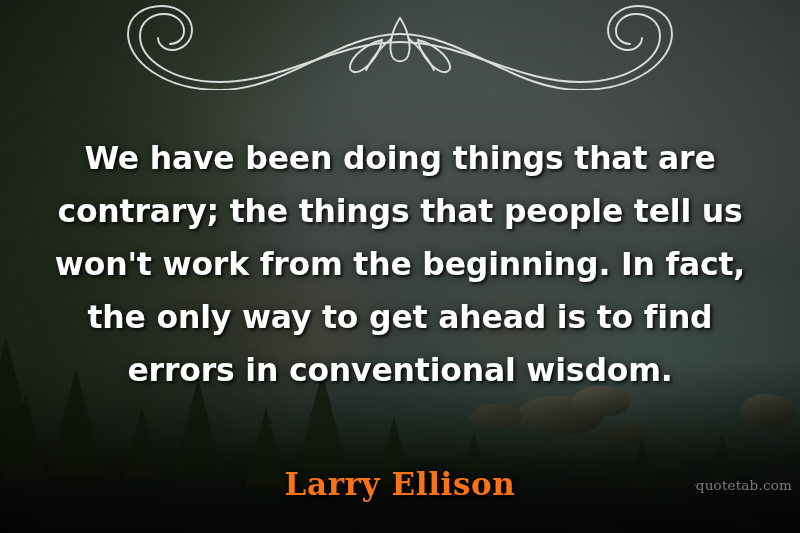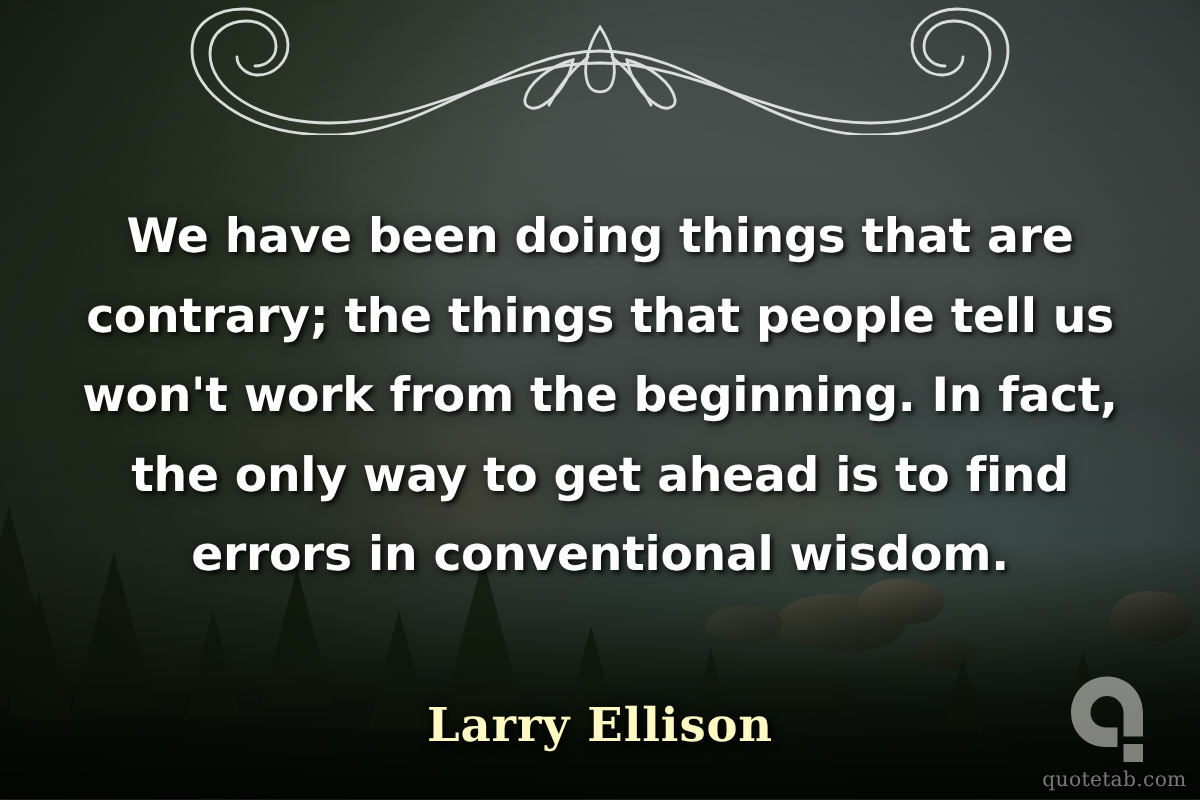--- a/index.html
+++ b/index.html
@@ -162,35 +162,35 @@
     letter-spacing:-0.2px;
     text-shadow:
       2px 2px 3px rgba(0,0,0,0.72),
       0 0 10px rgba(0,0,0,0.45);
     white-space:pre-line;
   }
 
   #author {
     position:absolute; left:0; right:0; top:466px;
     text-align:center;
-    color:#fef9c3;
+    color:#f97316;
     font-family:"DejaVu Serif", serif;
     font-size:31px;
     font-weight:700;
     letter-spacing:0.6px;
     text-shadow:
       2px 2px 4px rgba(0,0,0,0.80),
       0 0 8px rgba(0,0,0,0.5);
   }
 
   #watermark {
     position:absolute; right:8px; bottom:4px;
     width:98px; height:88px;
     opacity:.55;
-    display:flex; flex-direction:column;
+    display:flex; 
     align-items:center; justify-content:flex-end;
   }
   #wm-logo { width:64px; height:62px; }
   #wm-text {
     font-family:"DejaVu Serif", serif;
     font-size:13.5px;
     color:#d8d8d4;
     letter-spacing:0.2px;
     line-height:18px;
     text-shadow:0 1px 2px rgba(0,0,0,0.6);

